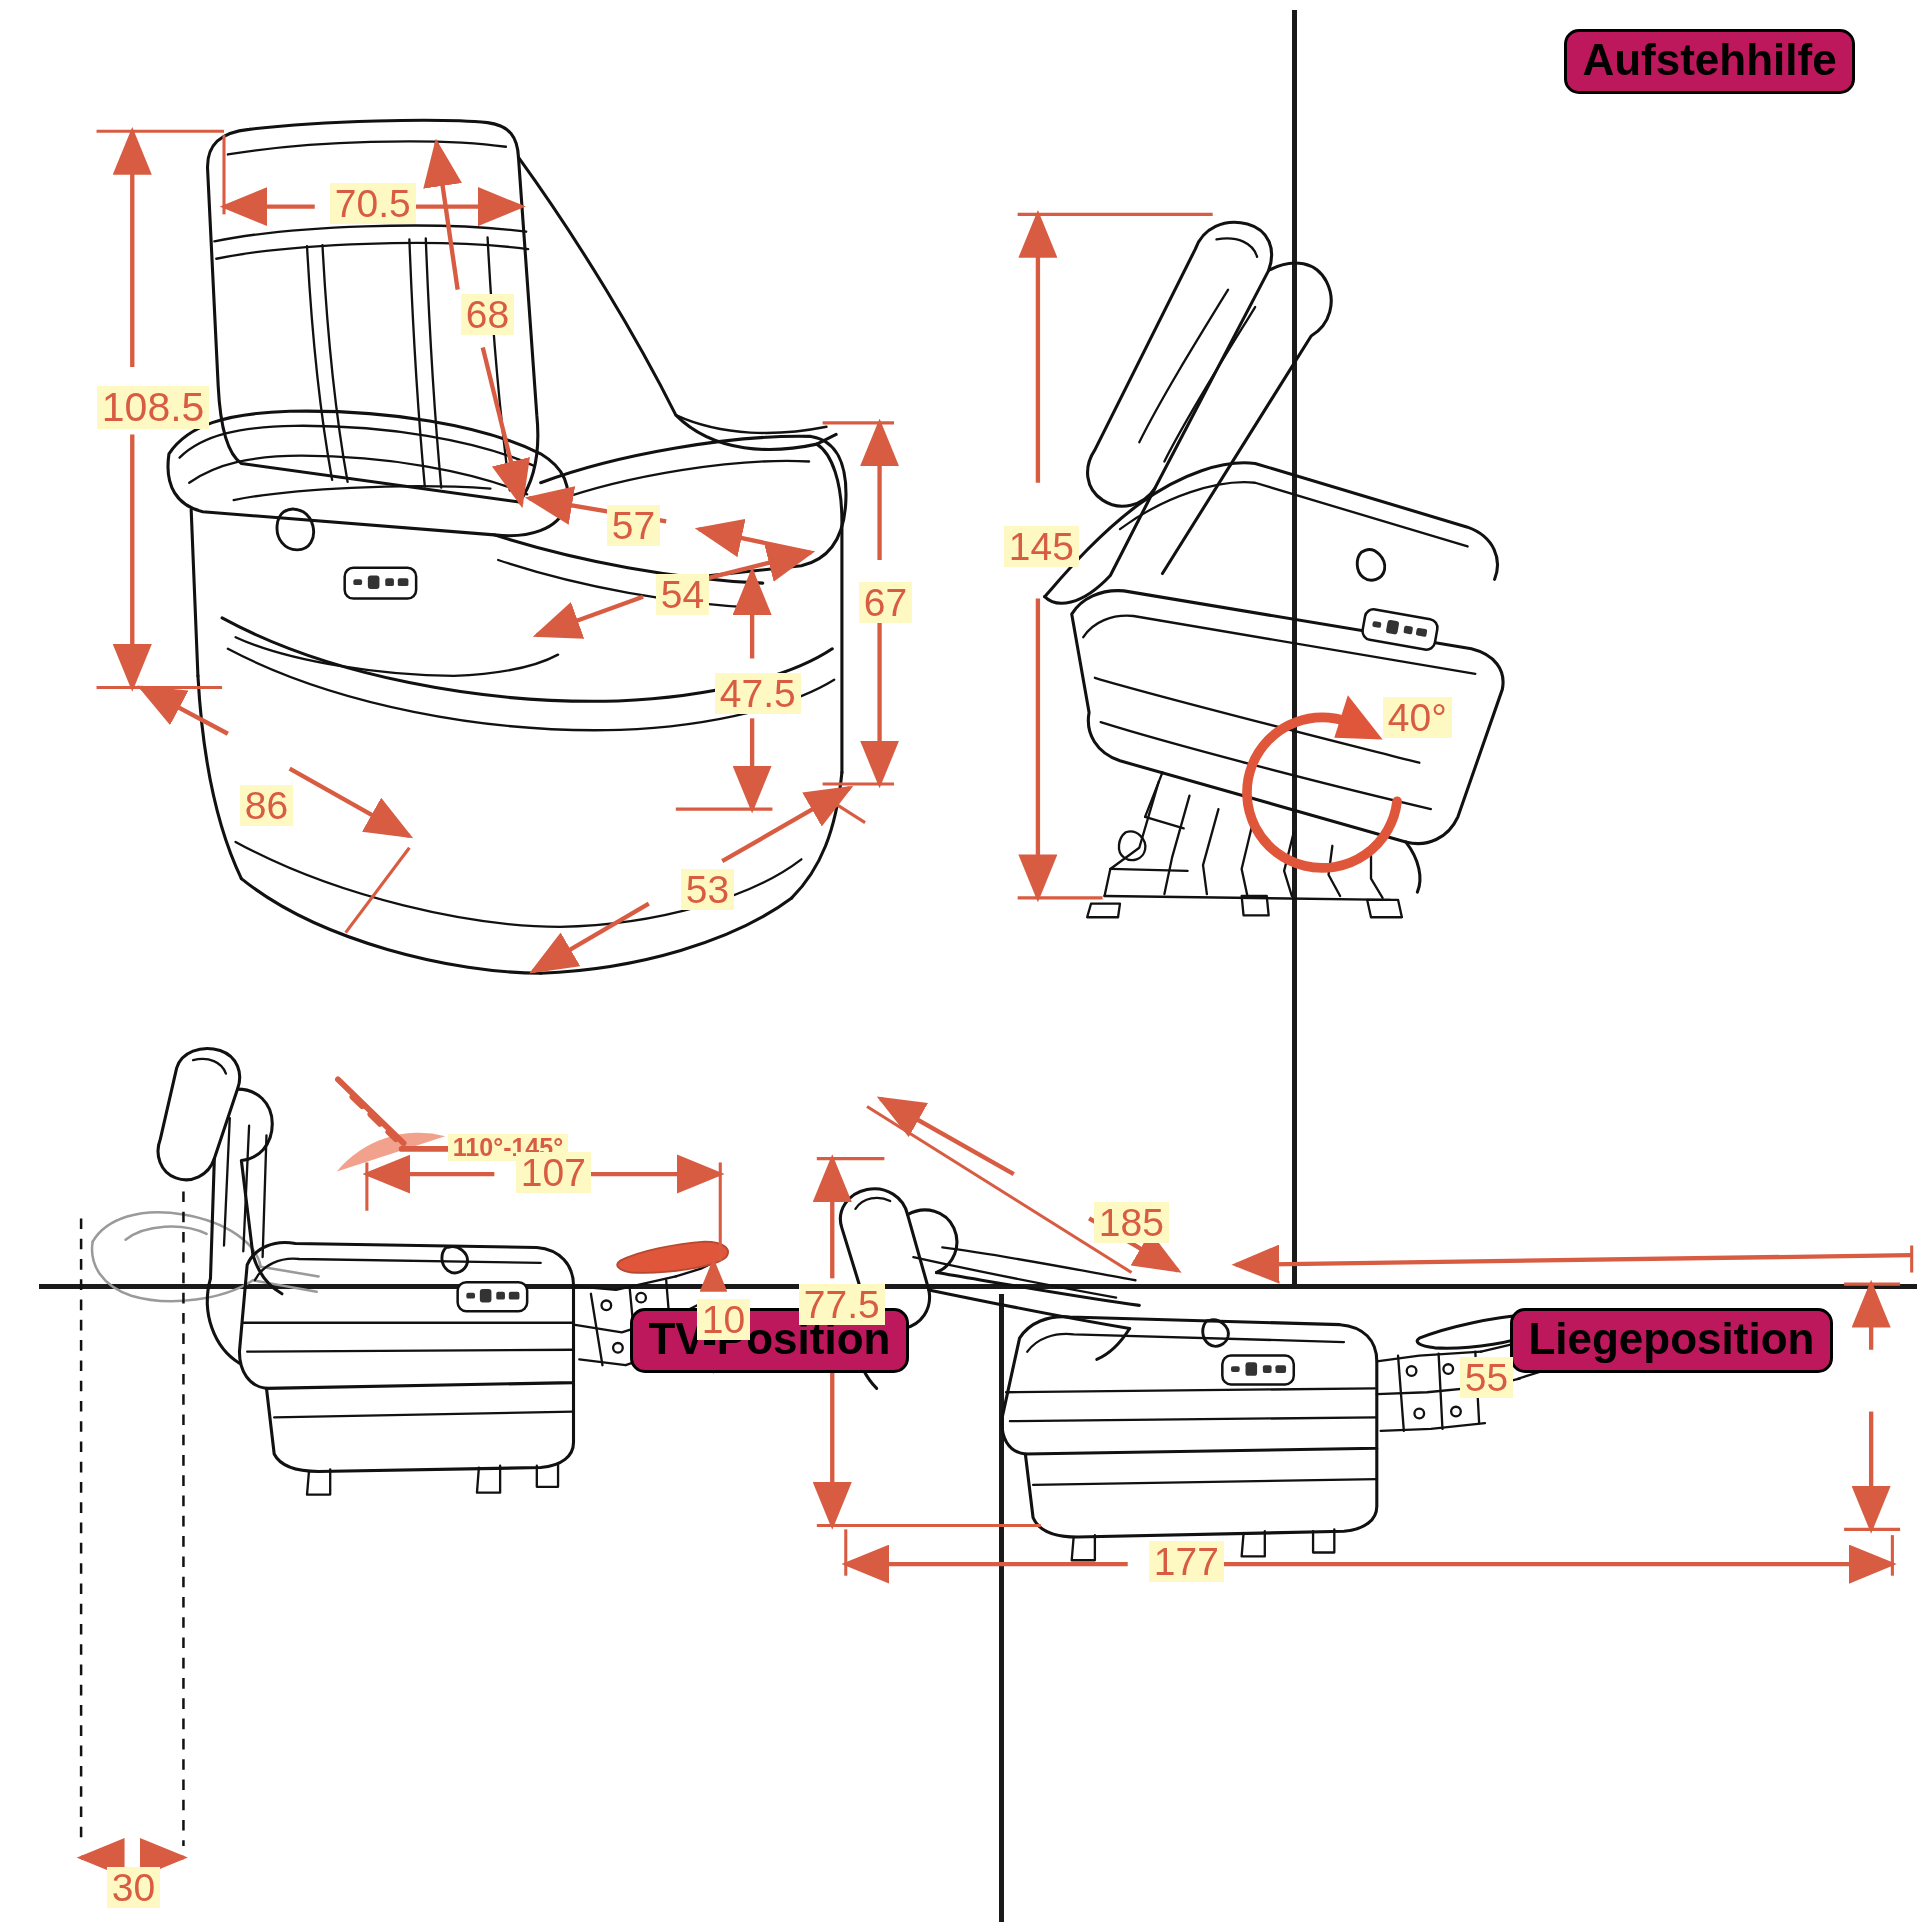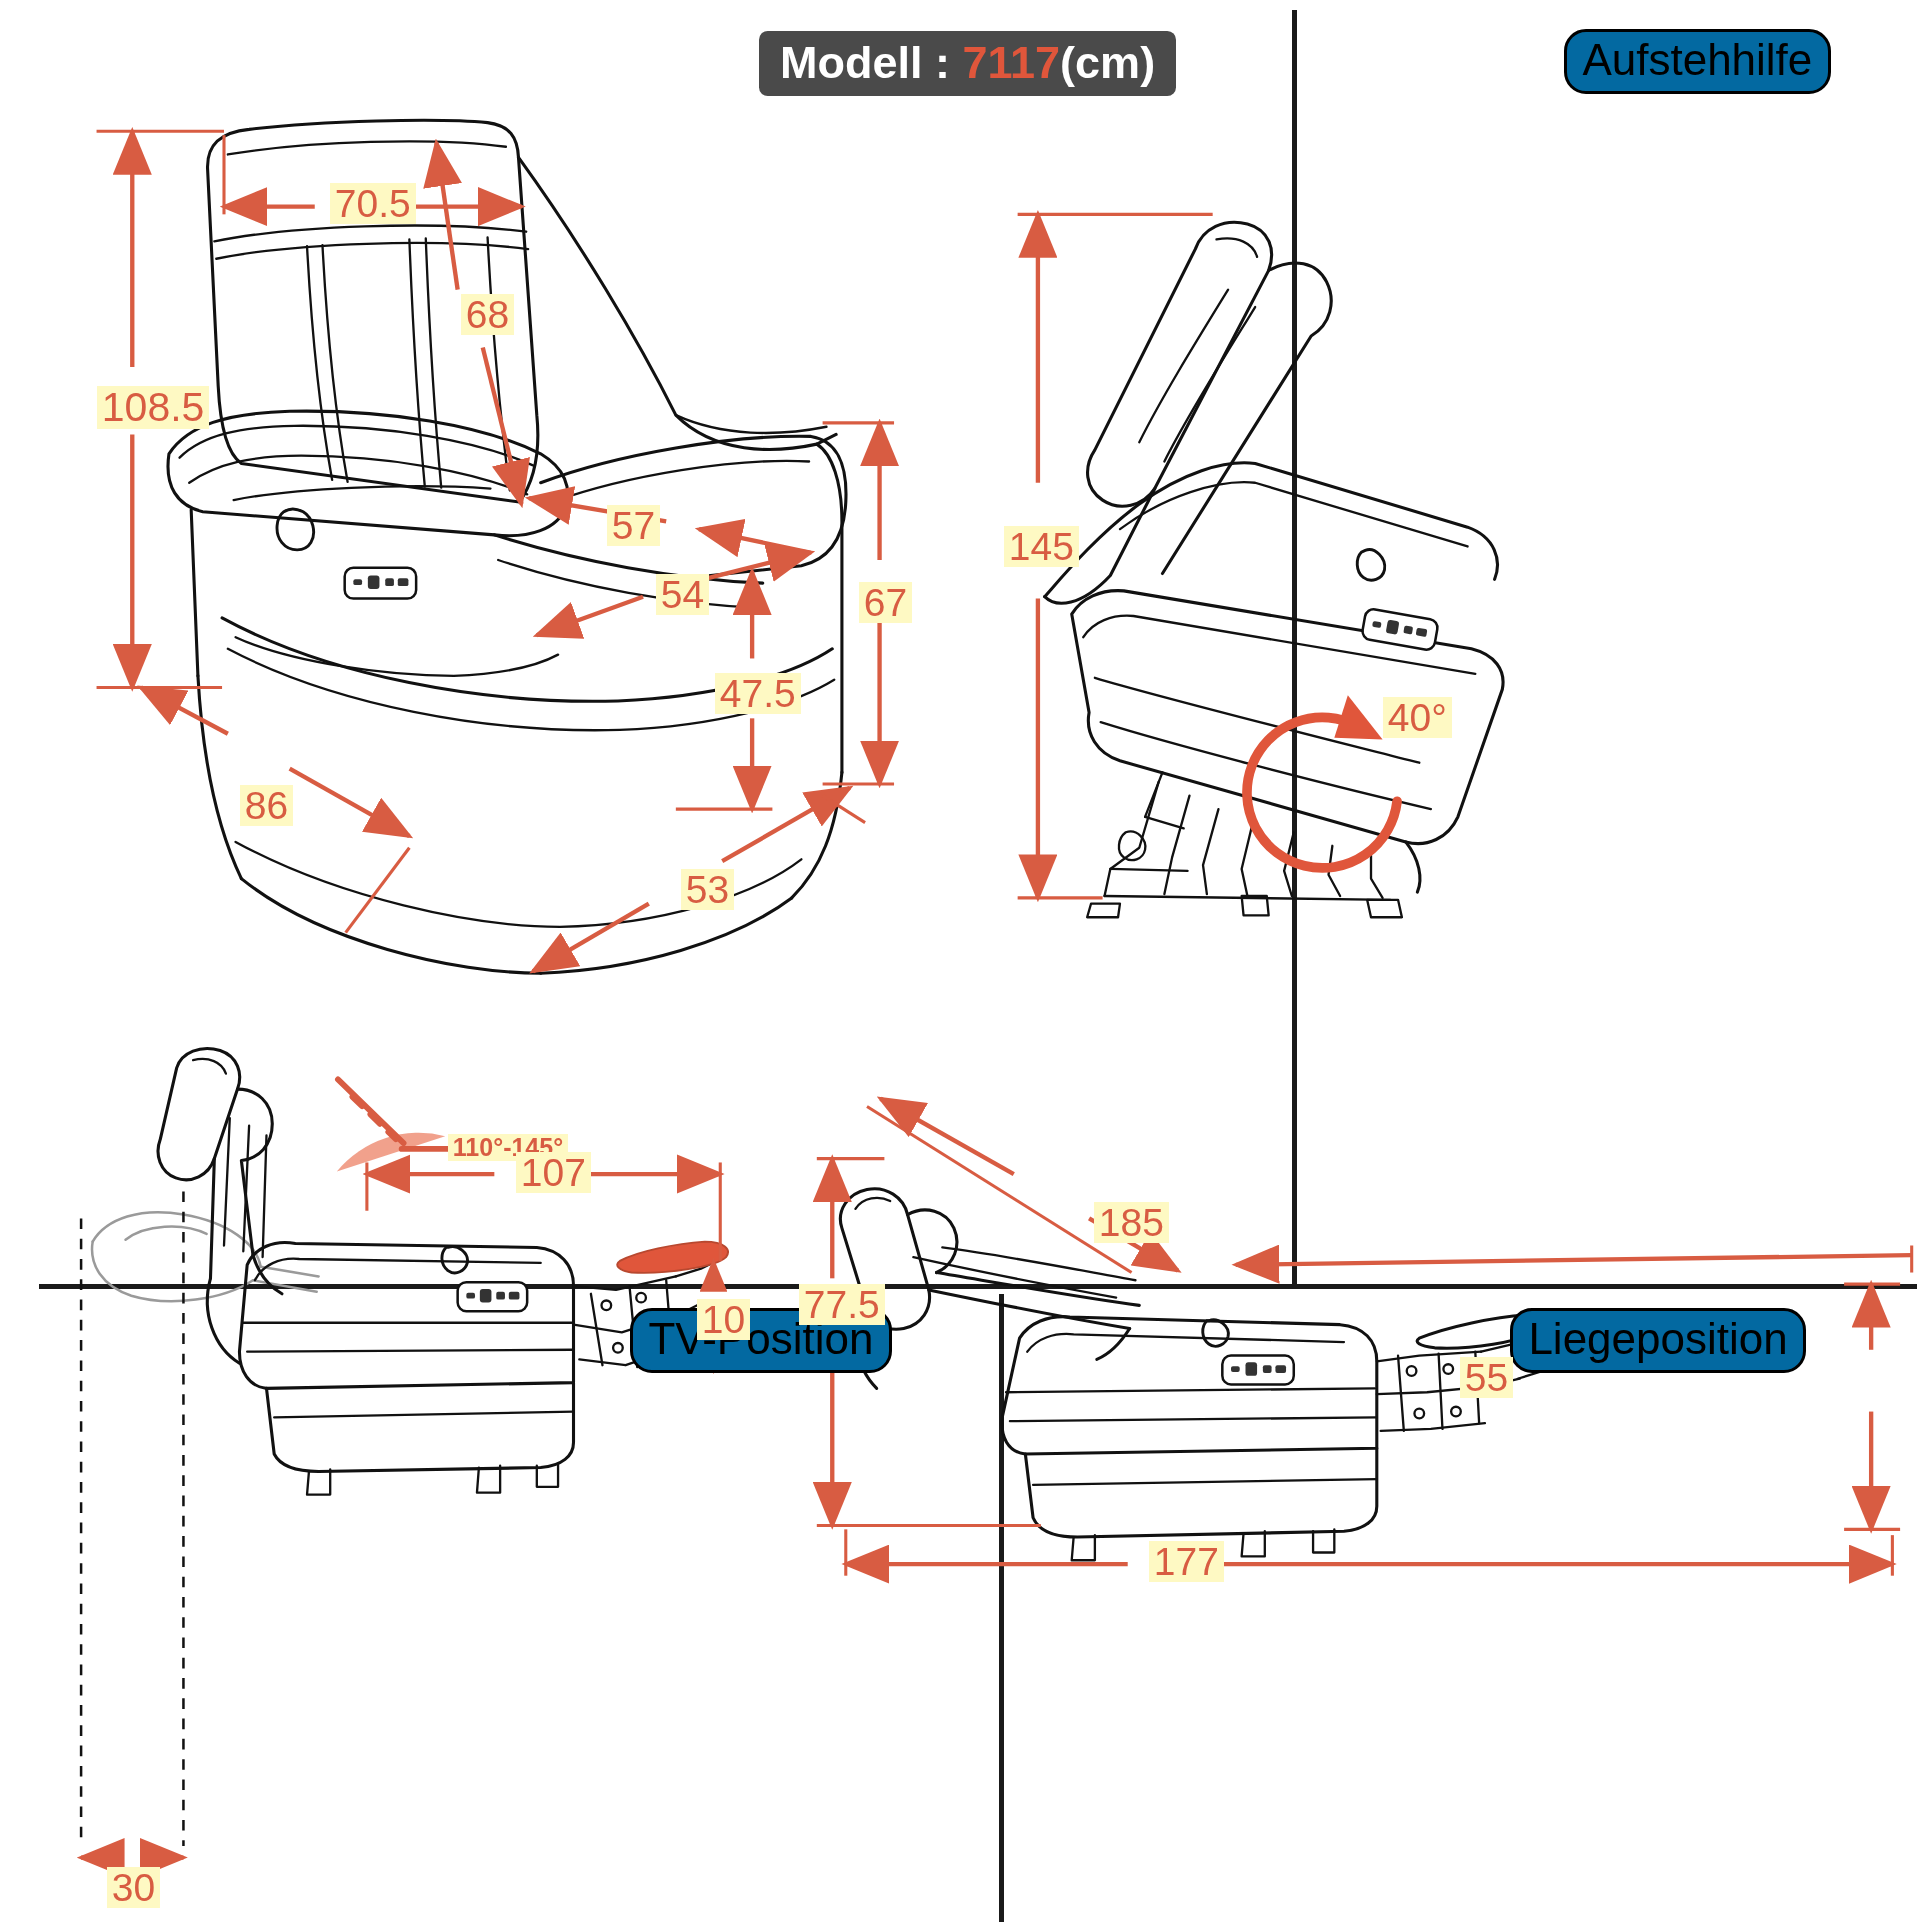--- a/index.html
+++ b/index.html
@@ -16,24 +16,24 @@
   .badge-dark{
     position:absolute;left:759px;top:31px;
     background:#4a4a4a;color:#fff;border-radius:8.7px;
     padding:8.7px 21px 11.6px 21px;
     font-size:45px;font-weight:bold;line-height:1;white-space:nowrap;
   }
   .badge-dark .model-no{color:#e0563b;}
 
   
   .badge-out{
-    position:absolute;background:#0369a1;color:#000;
-    border:3.9px solid #000;border-radius:22px;
+    position:absolute;background:#be185d;color:#000;
+    border:3.9px solid #000;border-radius:15px;
     padding:5.8px 15.4px 9.7px 15.4px;
-    font-size:44px;font-weight:normal;line-height:1;white-space:nowrap;
+    font-size:44px;font-weight:bold;line-height:1;white-space:nowrap;
   }
   #lbl-aufsteh{left:1564px;top:29px;}
   #lbl-tv{left:630px;top:1308px;}
   #lbl-liege{left:1510px;top:1308px;}
 
   
   .dim{
     position:absolute;color:#d85c42;font-size:39px;line-height:1;
     white-space:nowrap;background:#fef9c3;padding:1px 4.8px;
   }
@@ -425,23 +425,20 @@
       <path class="extline" d="M1910,1330 L1968,1330"></path>
       <path class="extline" d="M1910,1584 L1968,1584"></path>
 
       <path class="dimline" d="M876,1620 L1168,1620" marker-start="url(#ah2)"></path>
       <path class="dimline" d="M1252,1620 L1960,1620" marker-end="url(#ah)"></path>
       <path class="extline" d="M876,1584 L876,1632"></path>
       <path class="extline" d="M1960,1590 L1960,1632"></path>
     </g>
   </svg>
 
-  <div class="badge-dark" id="title-badge">
-    <span>Modell : </span><span class="model-no">7117</span><span>(cm)</span>
-  </div>
 
   <div class="badge-out" id="lbl-aufsteh">Aufstehhilfe</div>
   <div class="badge-out" id="lbl-tv">TV-Position</div>
   <div class="badge-out" id="lbl-liege">Liegeposition</div>
 
   <div class="dim lg" style="left:97px;top:386px">108.5</div>
   <div class="dim" style="left:330px;top:183px">70.5</div>
   <div class="dim" style="left:461px;top:294px">68</div>
   <div class="dim" style="left:607px;top:505px">57</div>
   <div class="dim" style="left:656px;top:574px">54</div>

